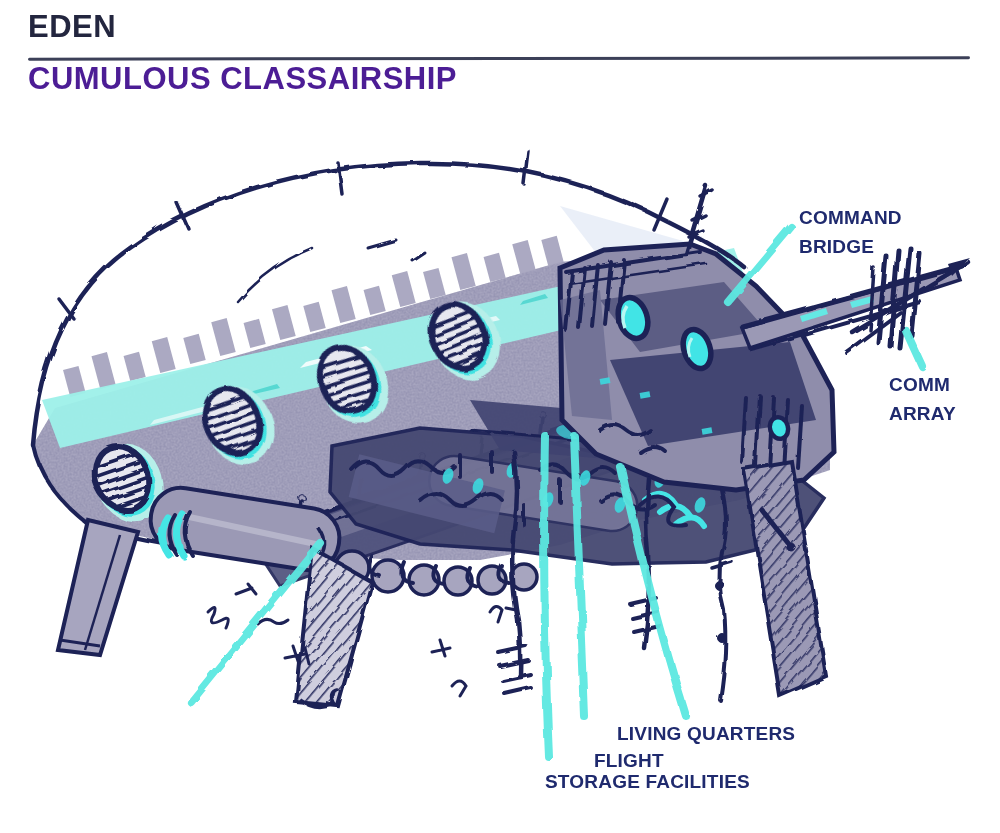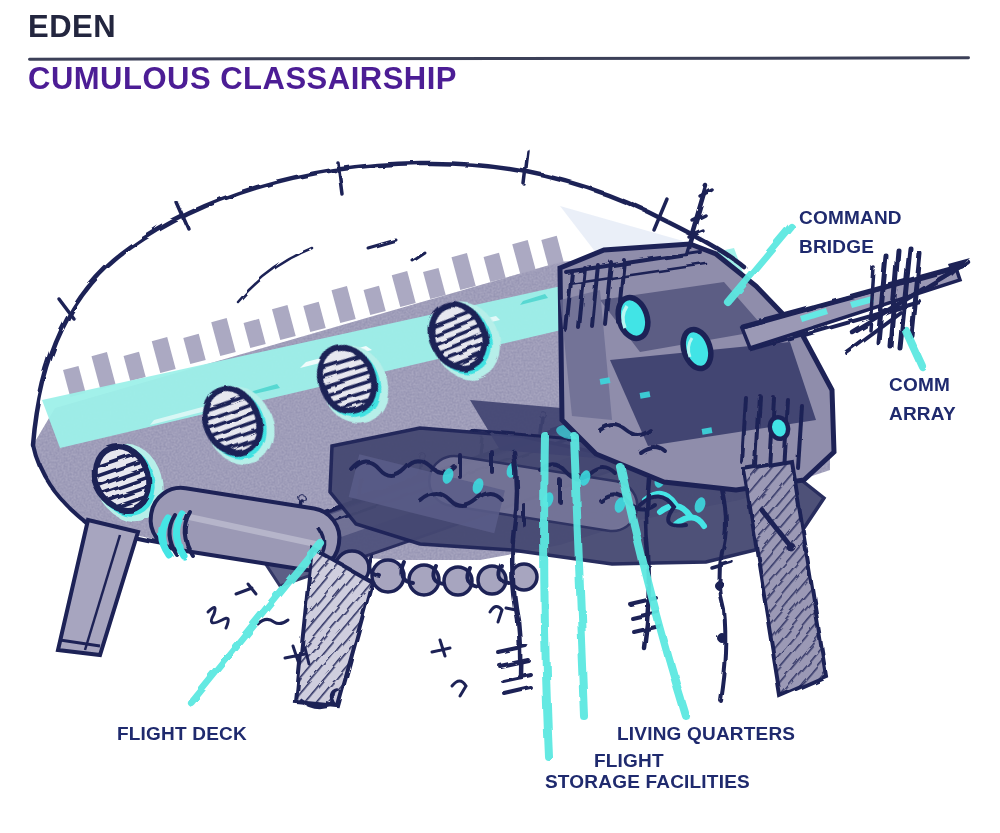--- a/index.html
+++ b/index.html
@@ -327,18 +327,17 @@
       <path d="M621,468 Q650,600 686,716"></path>
       <path d="M791,227 L728,302"></path>
       <path d="M906,331 L922,366"></path>
     </g>
   </svg>
 
   <div class="callout co-comm">COMM
 ARRAY</div>
   <div class="callout co-command">COMMAND
 BRIDGE</div>
-  <div class="callout co-flight">FLIGHT DECK</div>
   <div class="callout co-living">LIVING QUARTERS</div>
   <div class="callout co-factory">FLIGHT</div>
   <div class="callout co-storage">STORAGE FACILITIES</div>
 
 </div>
 
 </body></html>

